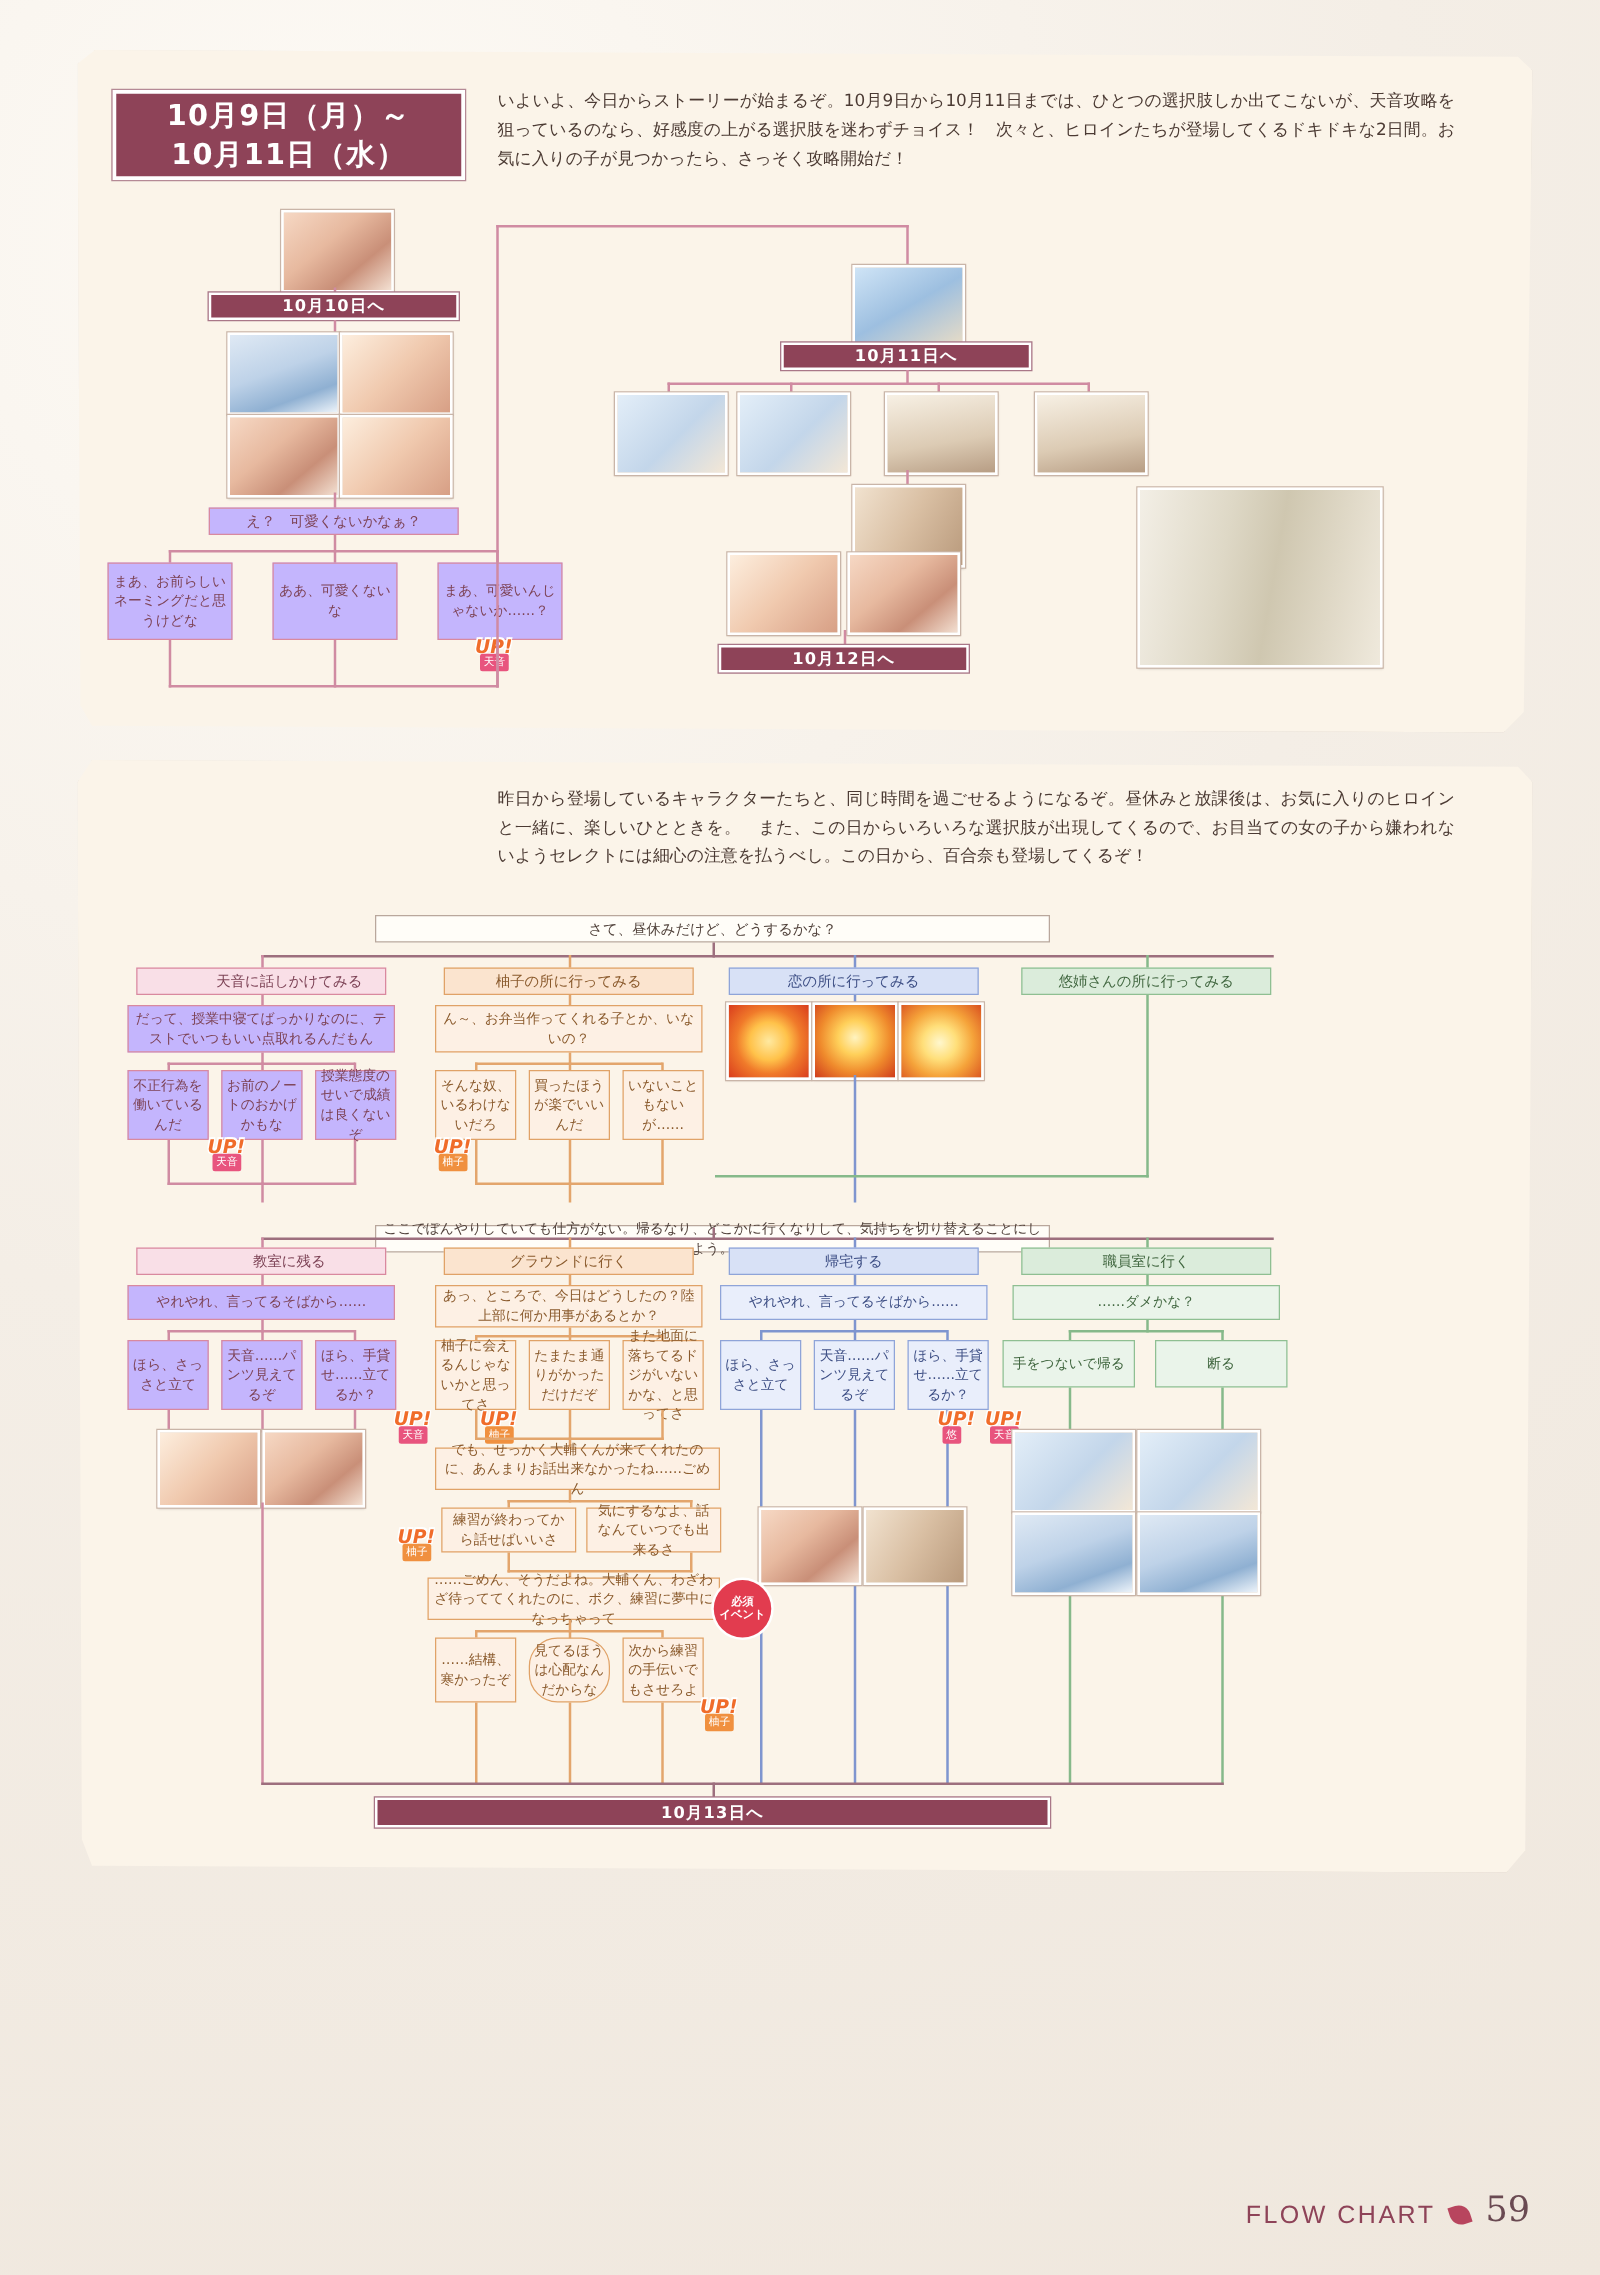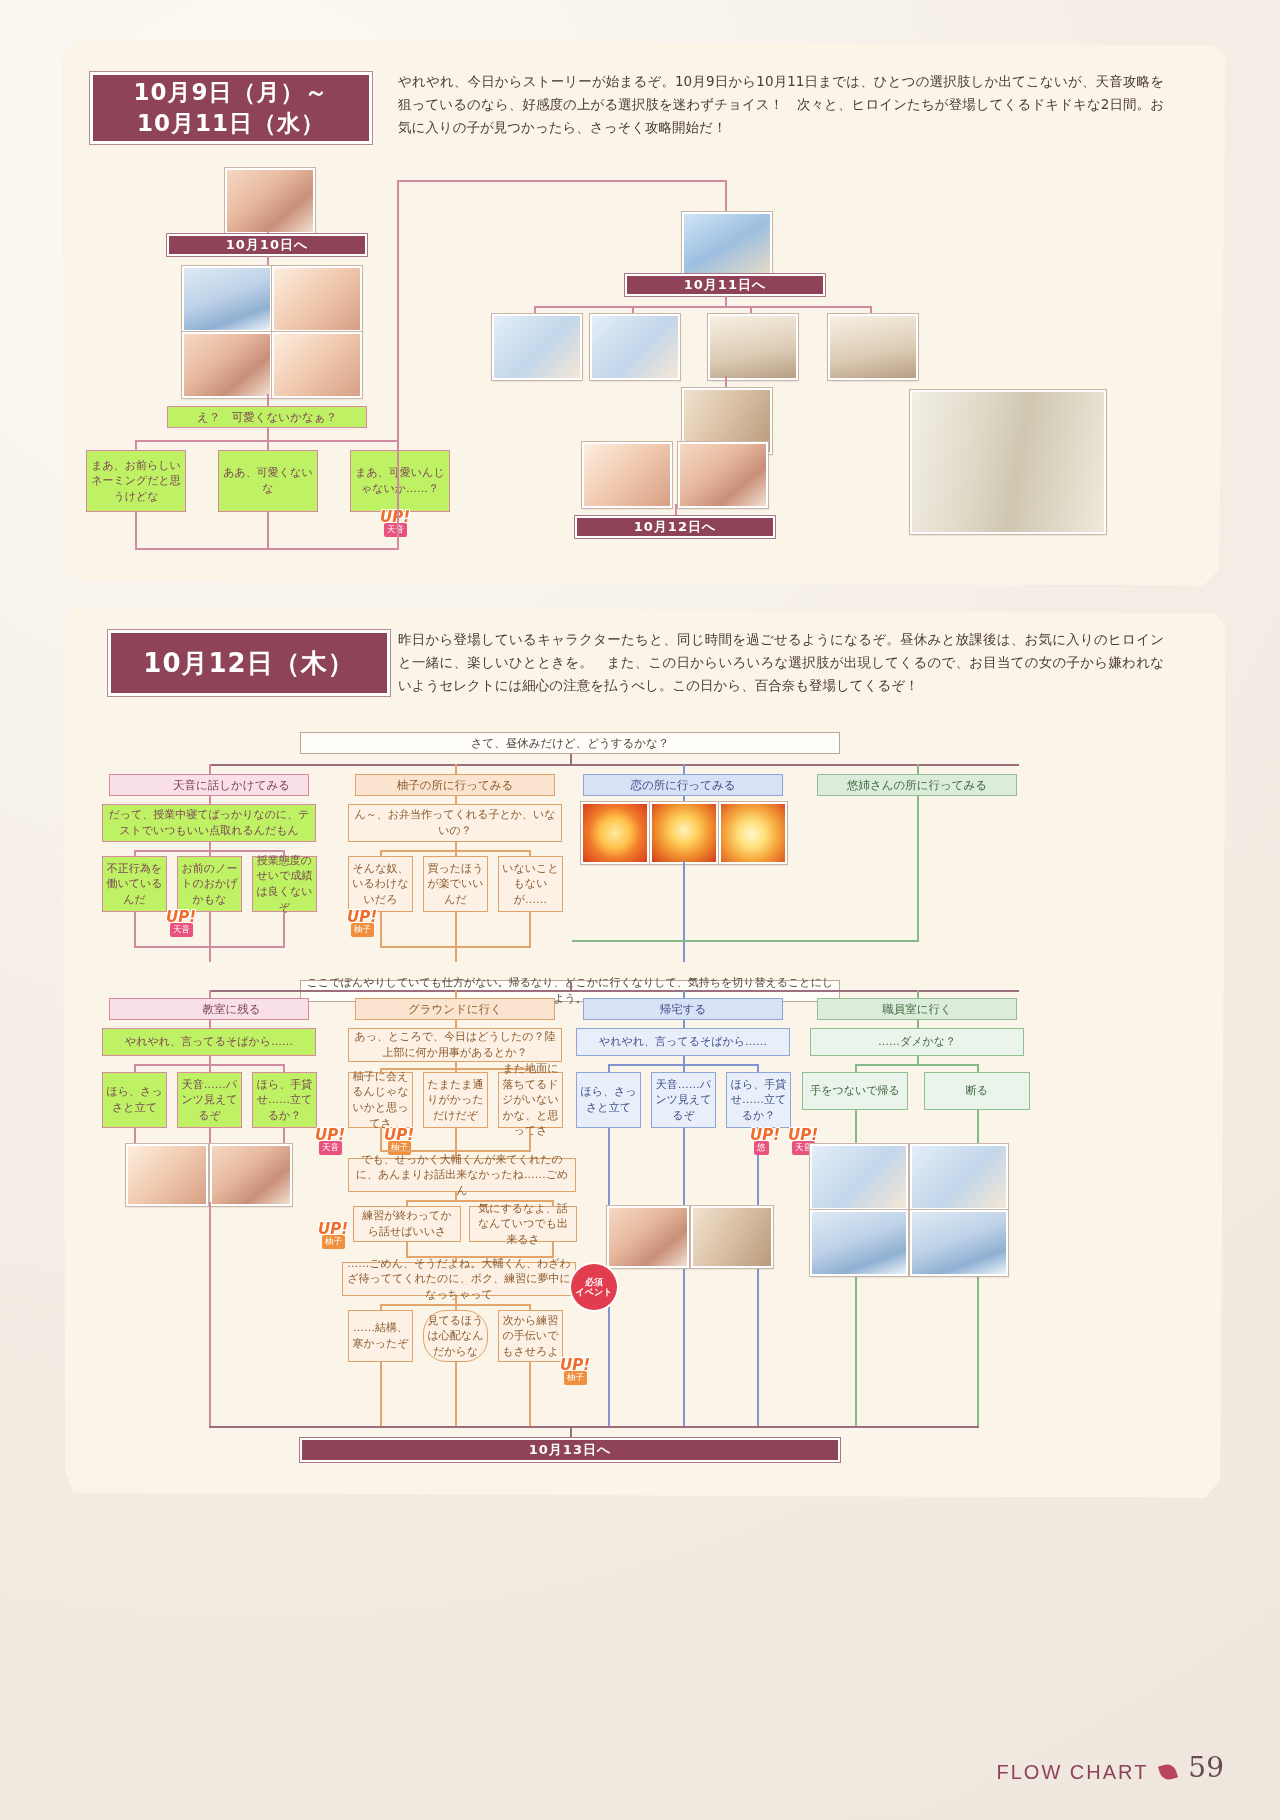--- a/index.html
+++ b/index.html
@@ -53,21 +53,21 @@
     box-sizing:border-box;
     display:flex;align-items:center;justify-content:center;
     text-align:center;
     font-size:11px;line-height:1.42;
     color:#4a3a34;
     padding:2px 3px;
     background:#fff;
     border:1px solid #caa;
   }
   
-  .t-pink{background:#bef264;border-color:#d9899f;color:#7d4356;}
+  .t-pink{background:#c4b5fd;border-color:#d9899f;color:#7d4356;}
   .t-pinkhdr{background:#f9dfe7;border-color:#d9899f;color:#7d4356;padding-left:48px;}
   .t-orange{background:#fdf0e4;border-color:#e0a267;color:#8a5a2c;}
   .t-orangehdr{background:#fbe4cf;border-color:#e0a267;color:#8a5a2c;}
   .t-blue{background:#e9eefb;border-color:#8fa4d8;color:#3d4e84;}
   .t-bluehdr{background:#d8e1f6;border-color:#8fa4d8;color:#3d4e84;}
   .t-green{background:#eaf4ea;border-color:#8fbf92;color:#40663f;}
   .t-greenhdr{background:#dbecdb;border-color:#8fbf92;color:#40663f;}
   .t-plain{background:#fffdf8;border-color:#b9a79c;color:#51423b;}
 
   .hdrbar{
@@ -153,21 +153,21 @@
 
 <div class="page">
 
   <div class="panel p1">
 
     <div class="datehead" style="left:28px;top:32px;width:276px;height:66px;">
       <div class="l1">10月9日（月）～</div>
       <div class="l2">10月11日（水）</div>
     </div>
 
-    <div class="intro" style="left:336px;top:30px;width:766px;">やれやれ、今日からストーリーが始まるぞ。10月9日から10月11日までは、ひとつの選択肢しか出てこないが、天音攻略を狙っているのなら、好感度の上がる選択肢を迷わずチョイス！　次々と、ヒロインたちが登場してくるドキドキな2日間。お気に入りの子が見つかったら、さっそく攻略開始だ！</div>
+    <div class="intro" style="left:336px;top:30px;width:766px;">いよいよ、今日からストーリーが始まるぞ。10月9日から10月11日までは、ひとつの選択肢しか出てこないが、天音攻略を狙っているのなら、好感度の上がる選択肢を迷わずチョイス！　次々と、ヒロインたちが登場してくるドキドキな2日間。お気に入りの子が見つかったら、さっそく攻略開始だ！</div>
 
     <div class="thumb" style="left:163px;top:128px;width:86px;height:62px;">
       <div class="inner sk-a"></div>
     </div>
     <div class="ln pink" style="left:205px;top:190px;width:2px;height:16px;"></div>
 
     <div class="hdrbar" style="left:105px;top:194px;width:200px;height:22px;">10月10日へ</div>
 
     <div class="ln pink" style="left:205px;top:216px;width:2px;height:14px;"></div>
 
@@ -253,23 +253,20 @@
     <div class="ln pink" style="left:613px;top:464px;width:2px;height:16px;"></div>
     <div class="hdrbar" style="left:513px;top:476px;width:200px;height:22px;">10月12日へ</div>
 
     <div class="thumb" style="left:848px;top:350px;width:192px;height:140px;">
         <div class="inner sk-room"></div>
       </div>
   </div>
 
   <div class="panel p2">
 
-    <div class="datehead single" style="left:46px;top:22px;width:276px;height:60px;">
-      <div class="l1">10月12日（木）</div>
-    </div>
 
     <div class="intro" style="left:336px;top:20px;width:766px;">昨日から登場しているキャラクターたちと、同じ時間を過ごせるようになるぞ。昼休みと放課後は、お気に入りのヒロインと一緒に、楽しいひとときを。　また、この日からいろいろな選択肢が出現してくるので、お目当ての女の子から嫌われないようセレクトには細心の注意を払うべし。この日から、百合奈も登場してくるぞ！</div>
 
     <div class="box t-plain" style="left:238px;top:124px;width:540px;height:22px;font-size:11.5px;">さて、昼休みだけど、どうするかな？</div>
     <div class="ln dark" style="left:508px;top:146px;width:2px;height:12px;"></div>
     <div class="ln dark" style="left:147px;top:156px;width:810px;height:2px;"></div>
     <div class="ln pink" style="left:147px;top:156px;width:2px;height:12px;"></div>
     <div class="ln orange" style="left:393px;top:156px;width:2px;height:12px;"></div>
     <div class="ln blue" style="left:621px;top:156px;width:2px;height:12px;"></div>
     <div class="ln green" style="left:855px;top:156px;width:2px;height:12px;"></div>

